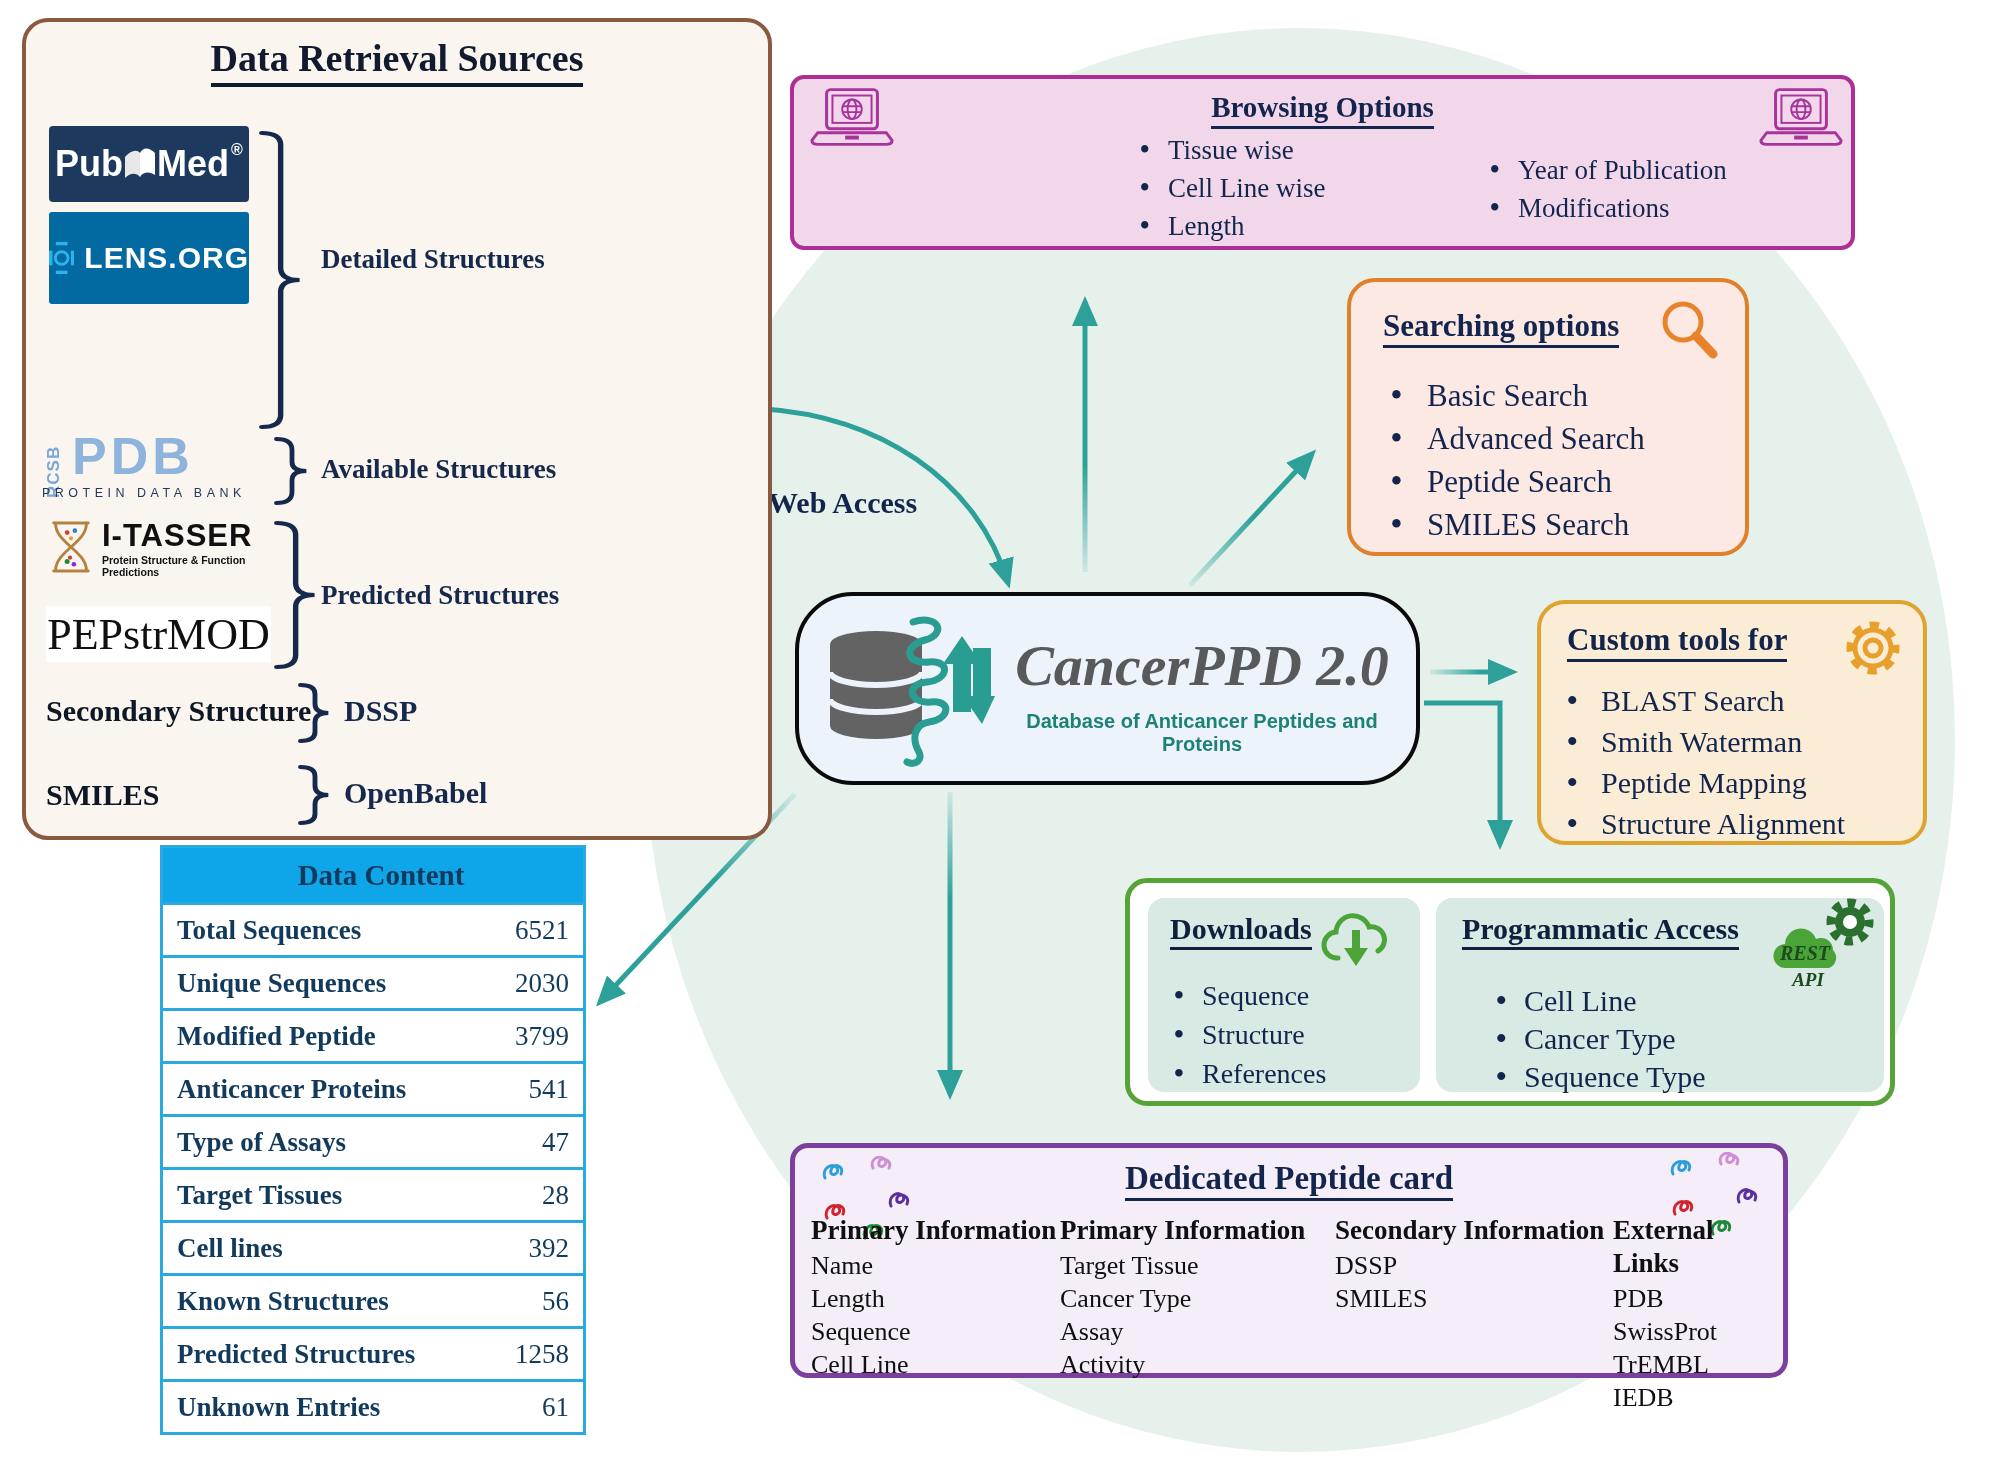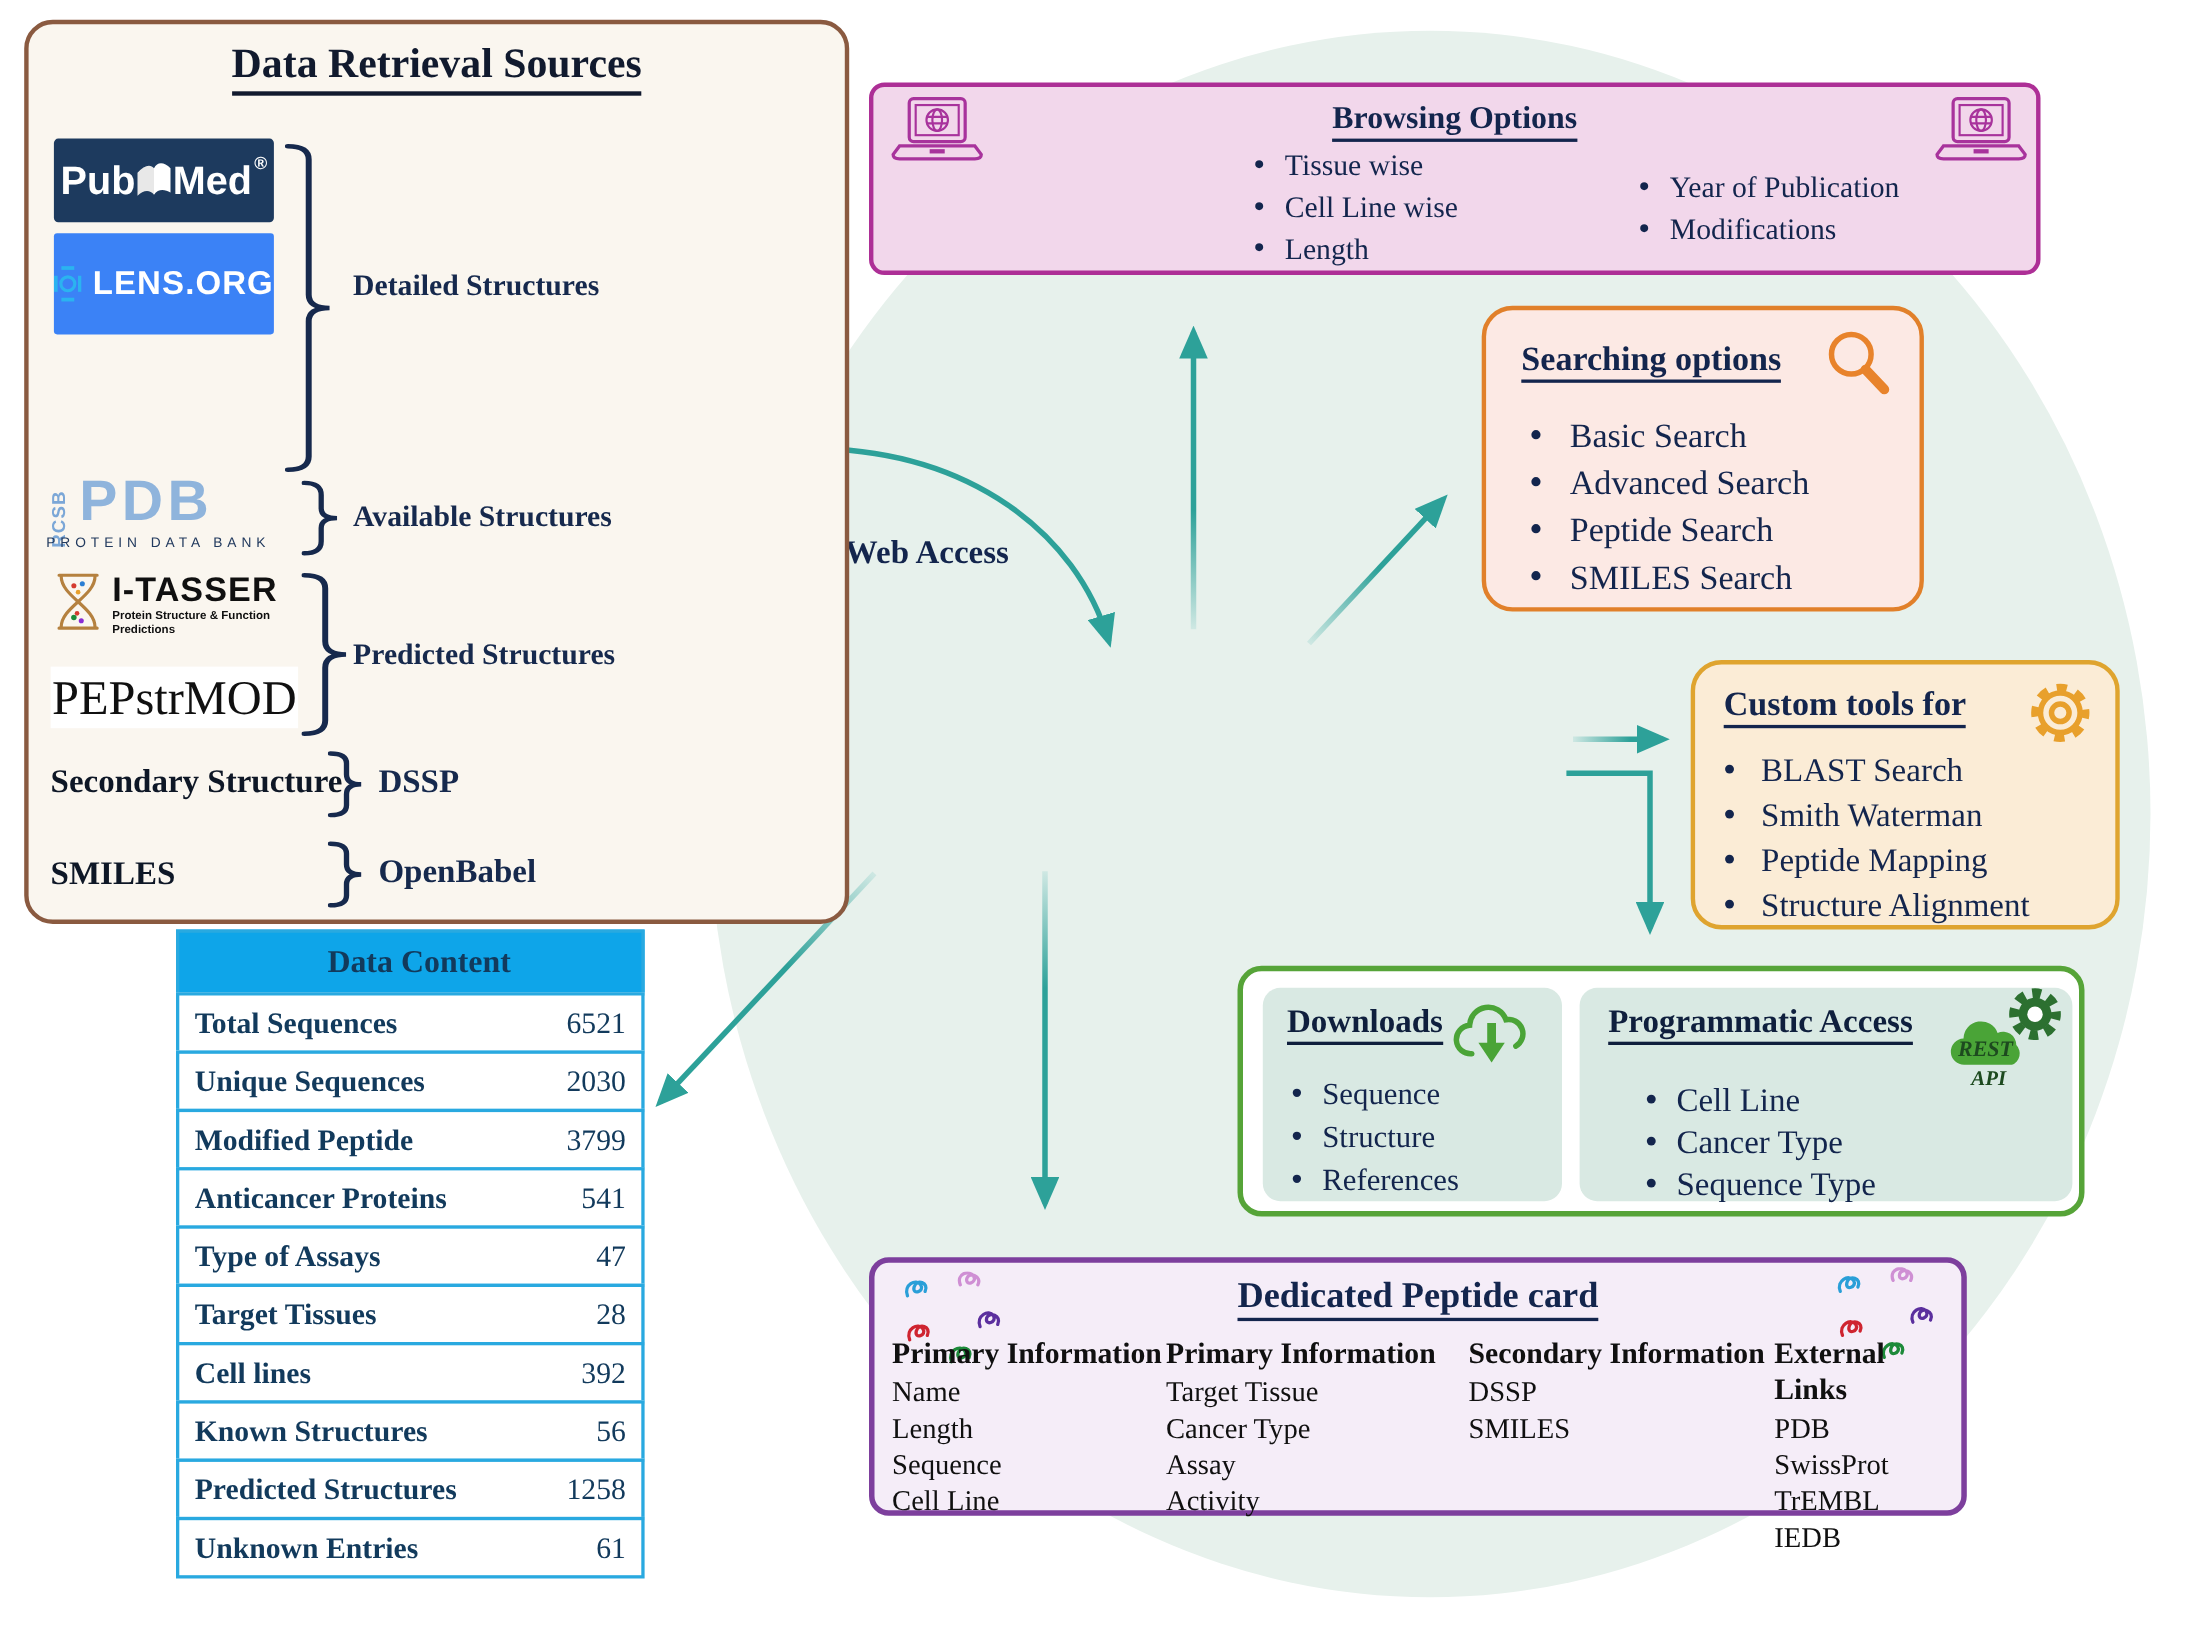--- a/index.html
+++ b/index.html
@@ -22,21 +22,21 @@
 
   
   .retrieval{left:22px;top:18px;width:750px;height:822px;background:#faf6ef;
              border:4px solid #8a5a40;border-radius:26px;}
   .retrieval-title{left:0;top:14px;width:100%;text-align:center;font-size:38px;color:#111a2e;}
   .retrieval-title span{border-bottom:4px solid #111a2e;padding-bottom:3px;font-weight:bold;display:inline-block;}
   .logo-pubmed{left:23px;top:104px;width:200px;height:76px;background:#1d3a5e;border-radius:4px;
                color:#ffffff;display:flex;align-items:center;justify-content:center;
                font-weight:bold;font-size:36px;font-family:"Liberation Sans",sans-serif;}
   .logo-pubmed .reg{font-size:16px;vertical-align:top;position:relative;top:-14px;margin-left:2px;}
-  .logo-lens{left:23px;top:190px;width:200px;height:92px;background:#3b82f6;border-radius:3px;
+  .logo-lens{left:23px;top:190px;width:200px;height:92px;background:#0369a1;border-radius:3px;
              color:#ffffff;display:flex;align-items:center;justify-content:center;gap:10px;
              font-family:"Liberation Sans",sans-serif;font-weight:bold;font-size:30px;letter-spacing:1px;}
   .logo-other{left:23px;top:292px;width:200px;height:112px;background:#2e86b8;border:4px solid #1b5f8e;
               border-radius:4px;color:#0d2242;display:flex;align-items:center;justify-content:center;
               text-align:center;font-weight:bold;font-size:28px;line-height:1.25;}
   .logo-pdb{left:14px;top:412px;width:225px;height:74px;}
   .pdb-rcsb{position:absolute;left:0px;top:40px;transform:rotate(-90deg);transform-origin:14px 10px;
             color:#7ba7d7;font-family:"Liberation Sans",sans-serif;font-weight:bold;font-size:17px;letter-spacing:1px;}
   .pdb-name{position:absolute;left:32px;top:-8px;color:#8fb4dc;font-family:"Liberation Sans",sans-serif;
             font-weight:bold;font-size:52px;letter-spacing:4px;}
@@ -429,14 +429,28 @@
     </div>
     <div class="pep-col pc4">
       <div class="hdr">External Links</div>
       <div>PDB</div>
       <div>SwissProt</div>
       <div>TrEMBL</div>
       <div>IEDB</div>
     </div>
   </div>
 
+  <div class="box center-box">
+    <svg class="icon" style="left:22px;top:16px;" width="180" height="162" viewBox="0 0 180 162">
+      <ellipse cx="55" cy="32" rx="46" ry="13" fill="#636363"></ellipse>
+      <rect x="9" y="32" width="92" height="82" fill="#636363"></rect>
+      <ellipse cx="55" cy="114" rx="46" ry="13" fill="#636363"></ellipse>
+      <path d="M9,60 a46,13 0 0 0 92,0" fill="none" stroke="#edf3fb" stroke-width="6"></path>
+      <path d="M9,87 a46,13 0 0 0 92,0" fill="none" stroke="#edf3fb" stroke-width="6"></path>
+      <path d="M92,10 C118,2 126,22 104,28 C82,34 84,52 108,50 C130,48 128,68 106,70 C84,72 88,92 110,90 C132,88 128,108 108,110 C94,112 90,126 98,140 C102,148 94,154 86,150" fill="none" stroke="#2a9d93" stroke-width="7" stroke-linecap="round"></path>
+      <path d="M132,100 L132,52 L122,52 L141,24 L160,52 L150,52 L150,100 Z" fill="#2a9d93"></path>
+      <path d="M158,36 L158,84 L148,84 L167,112 L180,84 176,84 L176,36 Z" fill="#2a9d93" transform="translate(-6,0)"></path>
+    </svg>
+    <div class="center-title">CancerPPD 2.0</div>
+    <div class="center-sub">Database of Anticancer Peptides and Proteins</div>
+  </div>
 
 </div>
 
 </body></html>

